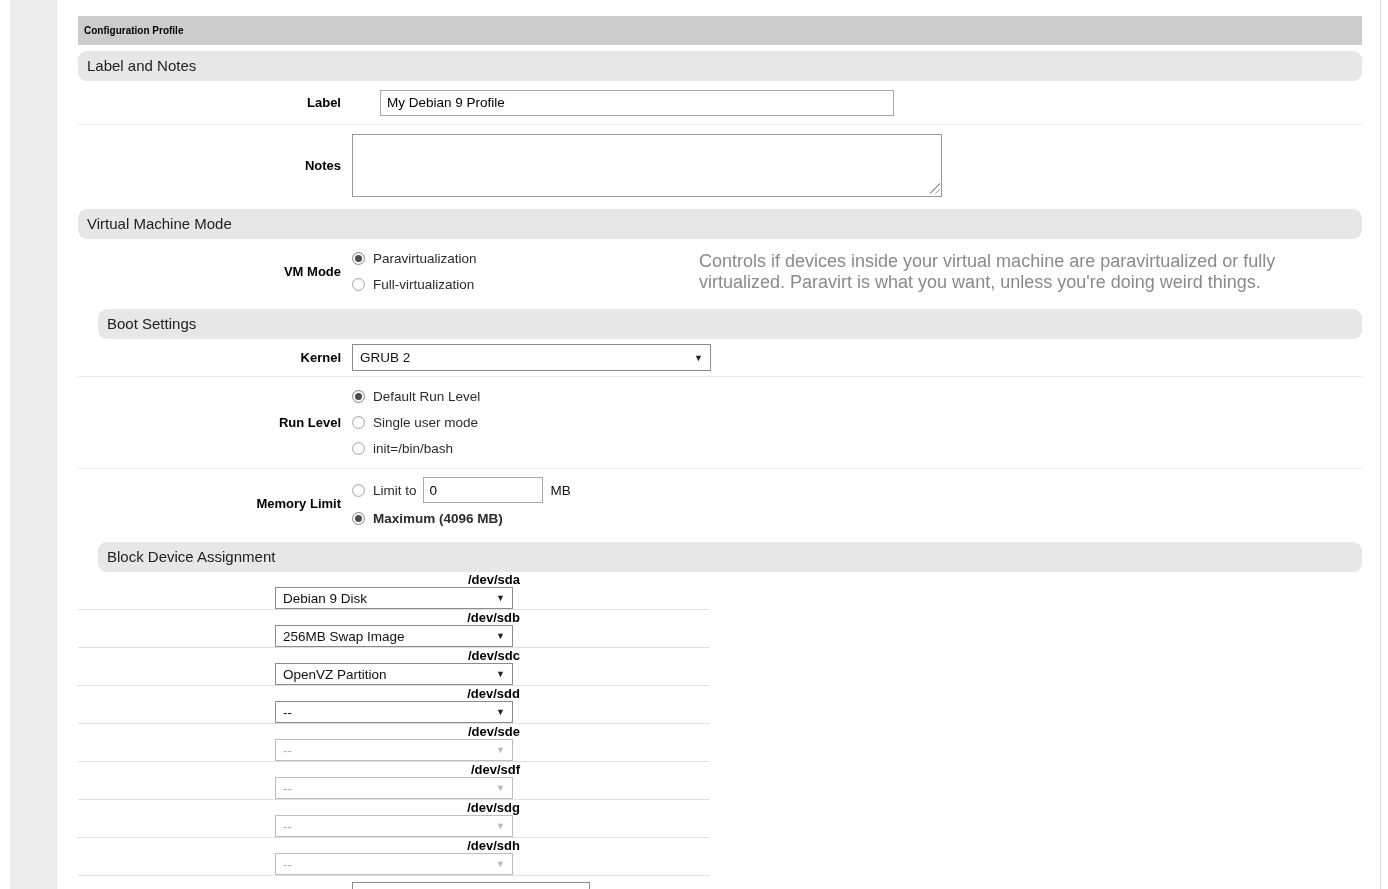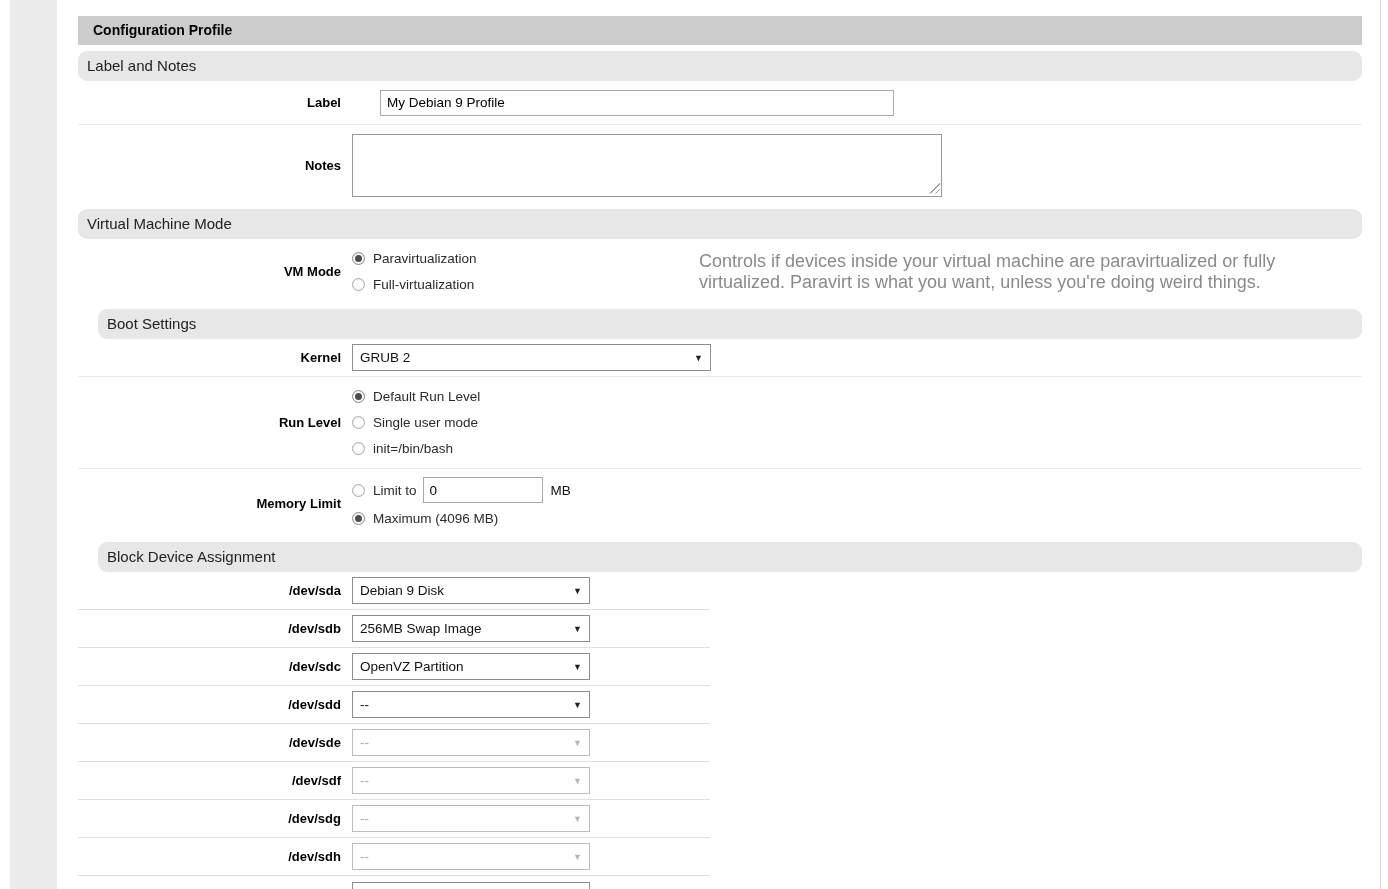--- a/index.html
+++ b/index.html
@@ -23,21 +23,21 @@
     background:var(--gutter-bg);
   }
   .right-edge-line{
     position:absolute;left:1380px;top:0;width:1px;height:889px;background:#d9d9d9;
   }
   .panel{
     position:absolute;left:78px;top:16px;width:1284px;
   }
   .bar-main{
     height:29px;line-height:29px;background:var(--header-bg);
-    font-size:14px;font-weight:bold;color:#000;padding-left:15px;
+    font-size:10px;font-weight:bold;color:#000;padding-left:6px;
     margin-bottom:6px;
   }
   .bar-sub{
     height:30px;line-height:30px;background:var(--subheader-bg);
     font-size:15px;color:#222;padding-left:9px;border-radius:9px;
   }
   .row{display:flex;align-items:center;}
   .lbl{
     width:274px;min-width:274px;text-align:right;padding-right:11px;
     font-size:13px;font-weight:bold;color:#000;
@@ -100,25 +100,25 @@
   .row-vm{height:65px;}
   .vm-radios{width:347px;}
   .help-text{
     flex:1;font-size:18px;color:var(--help-color);line-height:21px;
     padding-right:60px;
   }
   .row-kernel{height:38px;}
   .row-runlevel{height:92px;}
   .row-memory{height:68px;padding:6px 0;}
   .mem-line1{height:30px;display:flex;align-items:center;}
-  .mem-line2{height:26px;display:flex;align-items:center;}
+  .mem-line2{height:26px;display:flex;align-items:center;font-weight:bold;}
   .mem-unit{font-size:13.5px;color:#111;margin-left:8px;}
 
   .block-rows{width:632px;}
-  .row-device{height:38px;border-bottom:1px solid var(--sep-color-short);}
+  .row-device{height:38px;border-bottom:1px solid var(--sep-color-short);flex-direction:column;}
   .row-device:last-child{border-bottom:none;}
   .row-initrd{height:38px;}
 </style>
 </head>
 <body>
 
 <div class="gutter-strip"></div>
 <div class="right-edge-line"></div>
 
 <div class="panel">

